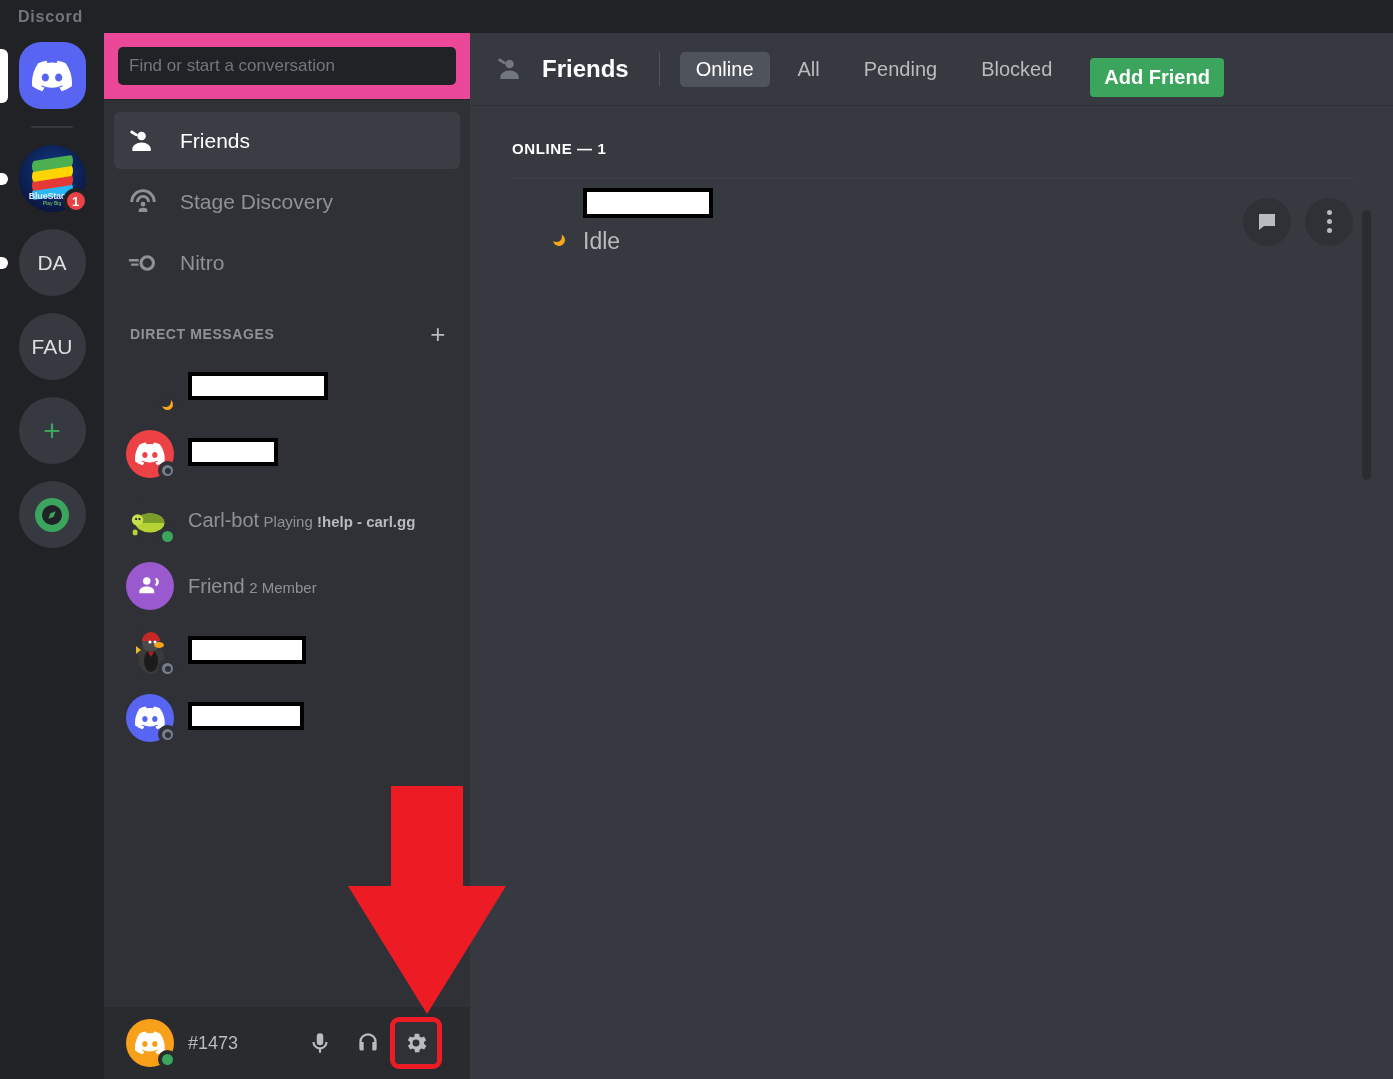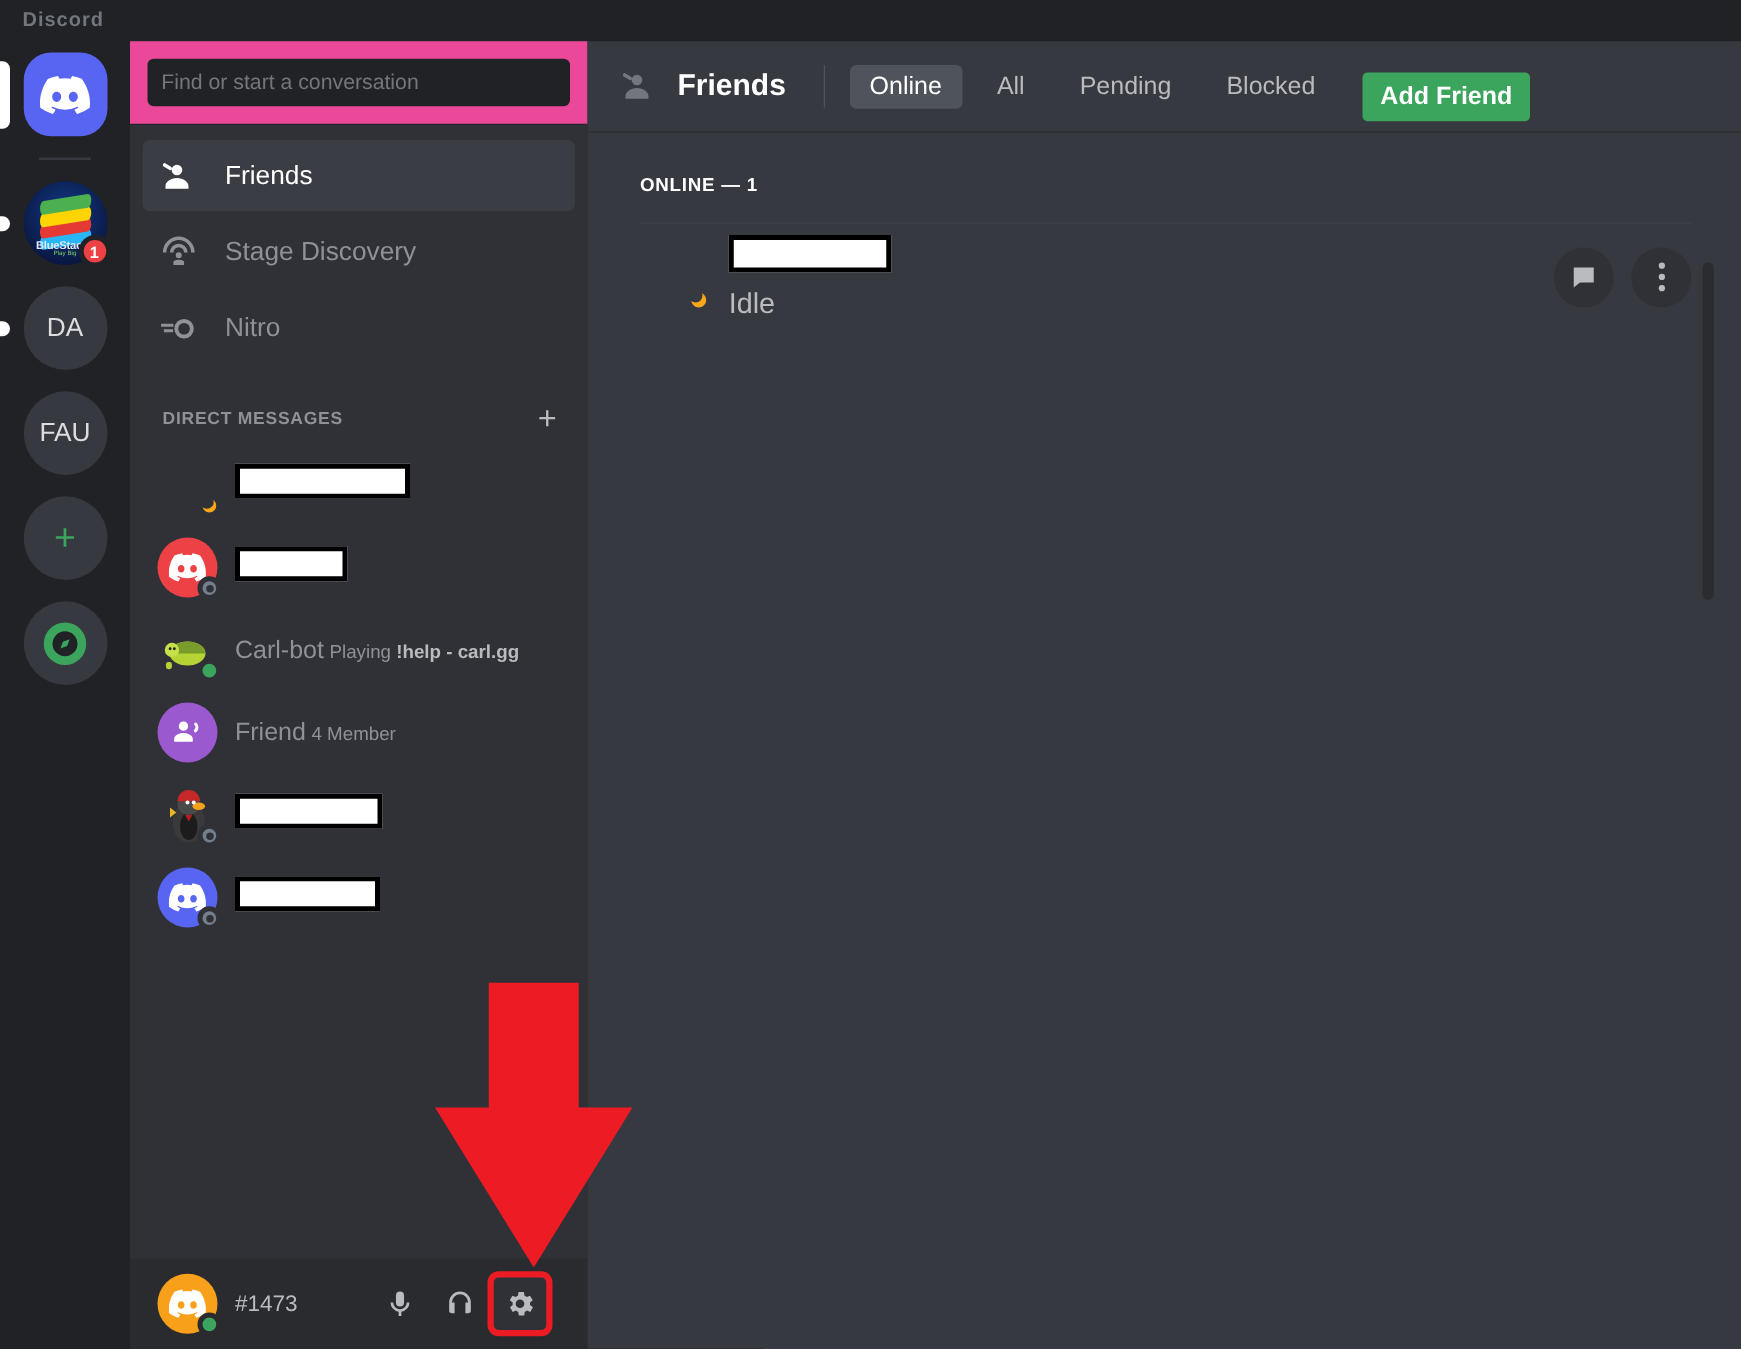--- a/index.html
+++ b/index.html
@@ -373,21 +373,21 @@
       <div class="dmrow">
         <span class="avwrap">
           <span class="av purple-g dav">
             <svg viewBox="0 0 24 24">
                 <path fill="#fff" d="M9.5 11a3 3 0 100-6 3 3 0 000 6zm0 1.5c-3 0-6 1.6-6 3.7V18h12v-1.8c0-2.1-3-3.7-6-3.7zm7.2-6.6a1 1 0 011.4.1 4.2 4.2 0 010 5.5 1 1 0 11-1.5-1.3 2.2 2.2 0 000-2.9 1 1 0 01.1-1.4z"></path>
               </svg>
           </span>
         </span>
         <span class="dmtext">
           <span class="dmname">Friend</span>
-          <span class="dmsub">4 Member</span>
+          <span class="dmsub">2 Member</span>
         </span>
       </div>
 
       <div class="dmrow">
         <span class="avwrap">
           <span class="av penguin">
             <svg viewBox="0 0 48 48" style="width:48px;height:48px">
               <ellipse cx="25" cy="30" rx="13" ry="16" fill="#3a3a3a"></ellipse>
               <ellipse cx="25" cy="33" rx="7" ry="11" fill="#1c1c1c"></ellipse>
               <circle cx="25" cy="15" r="9" fill="#4a4a4a"></circle>

